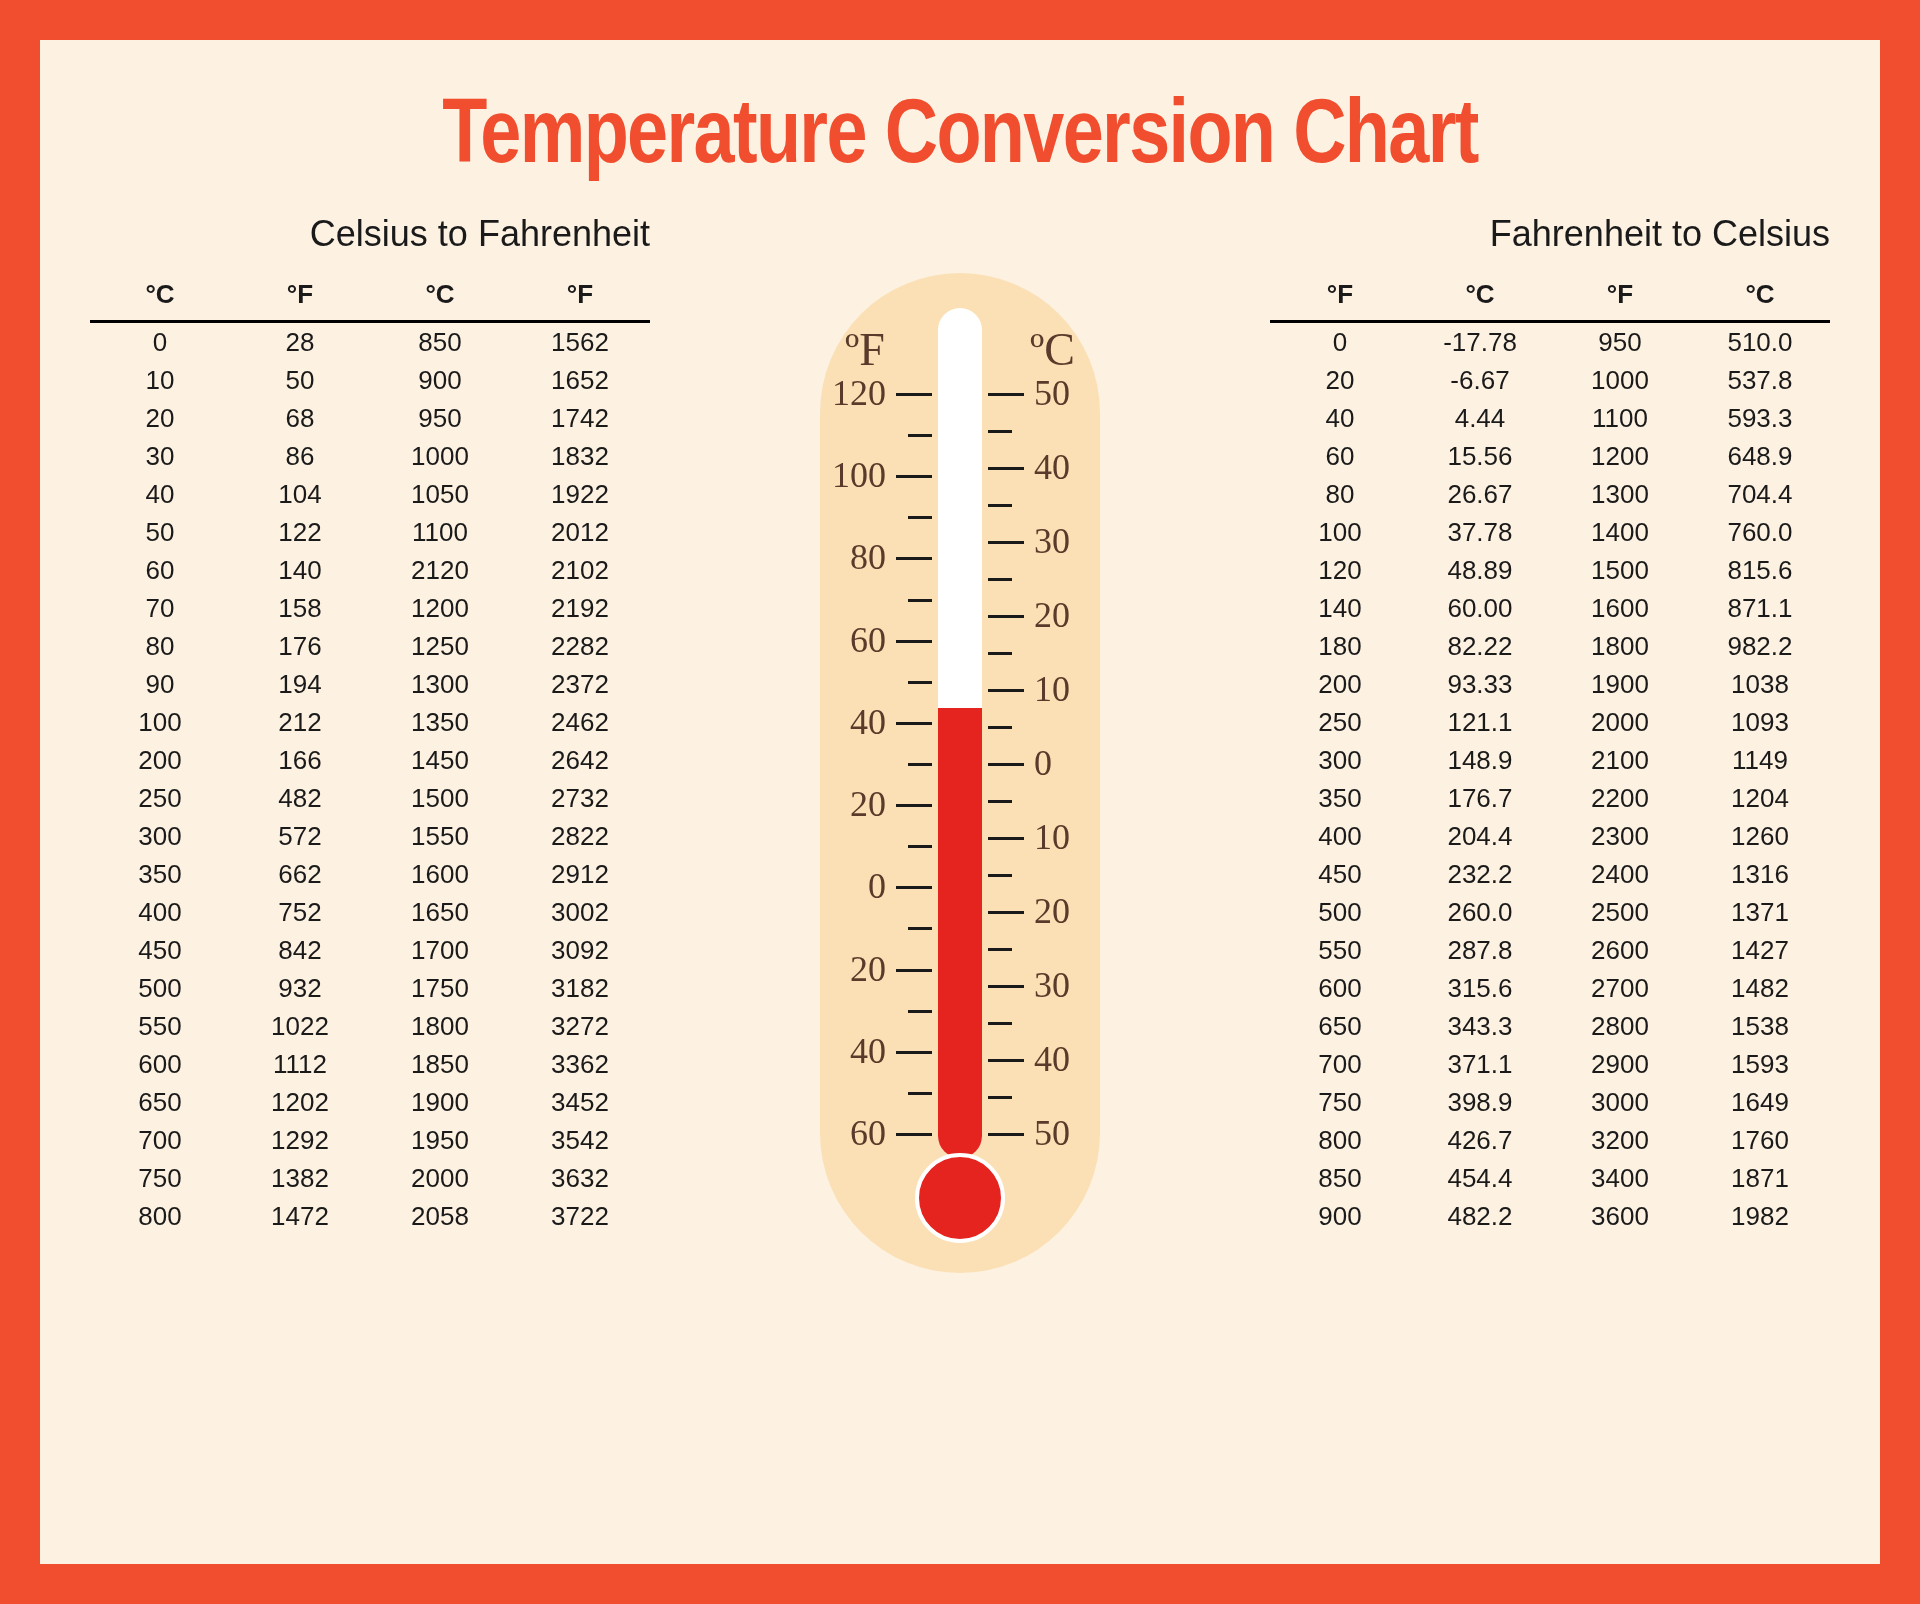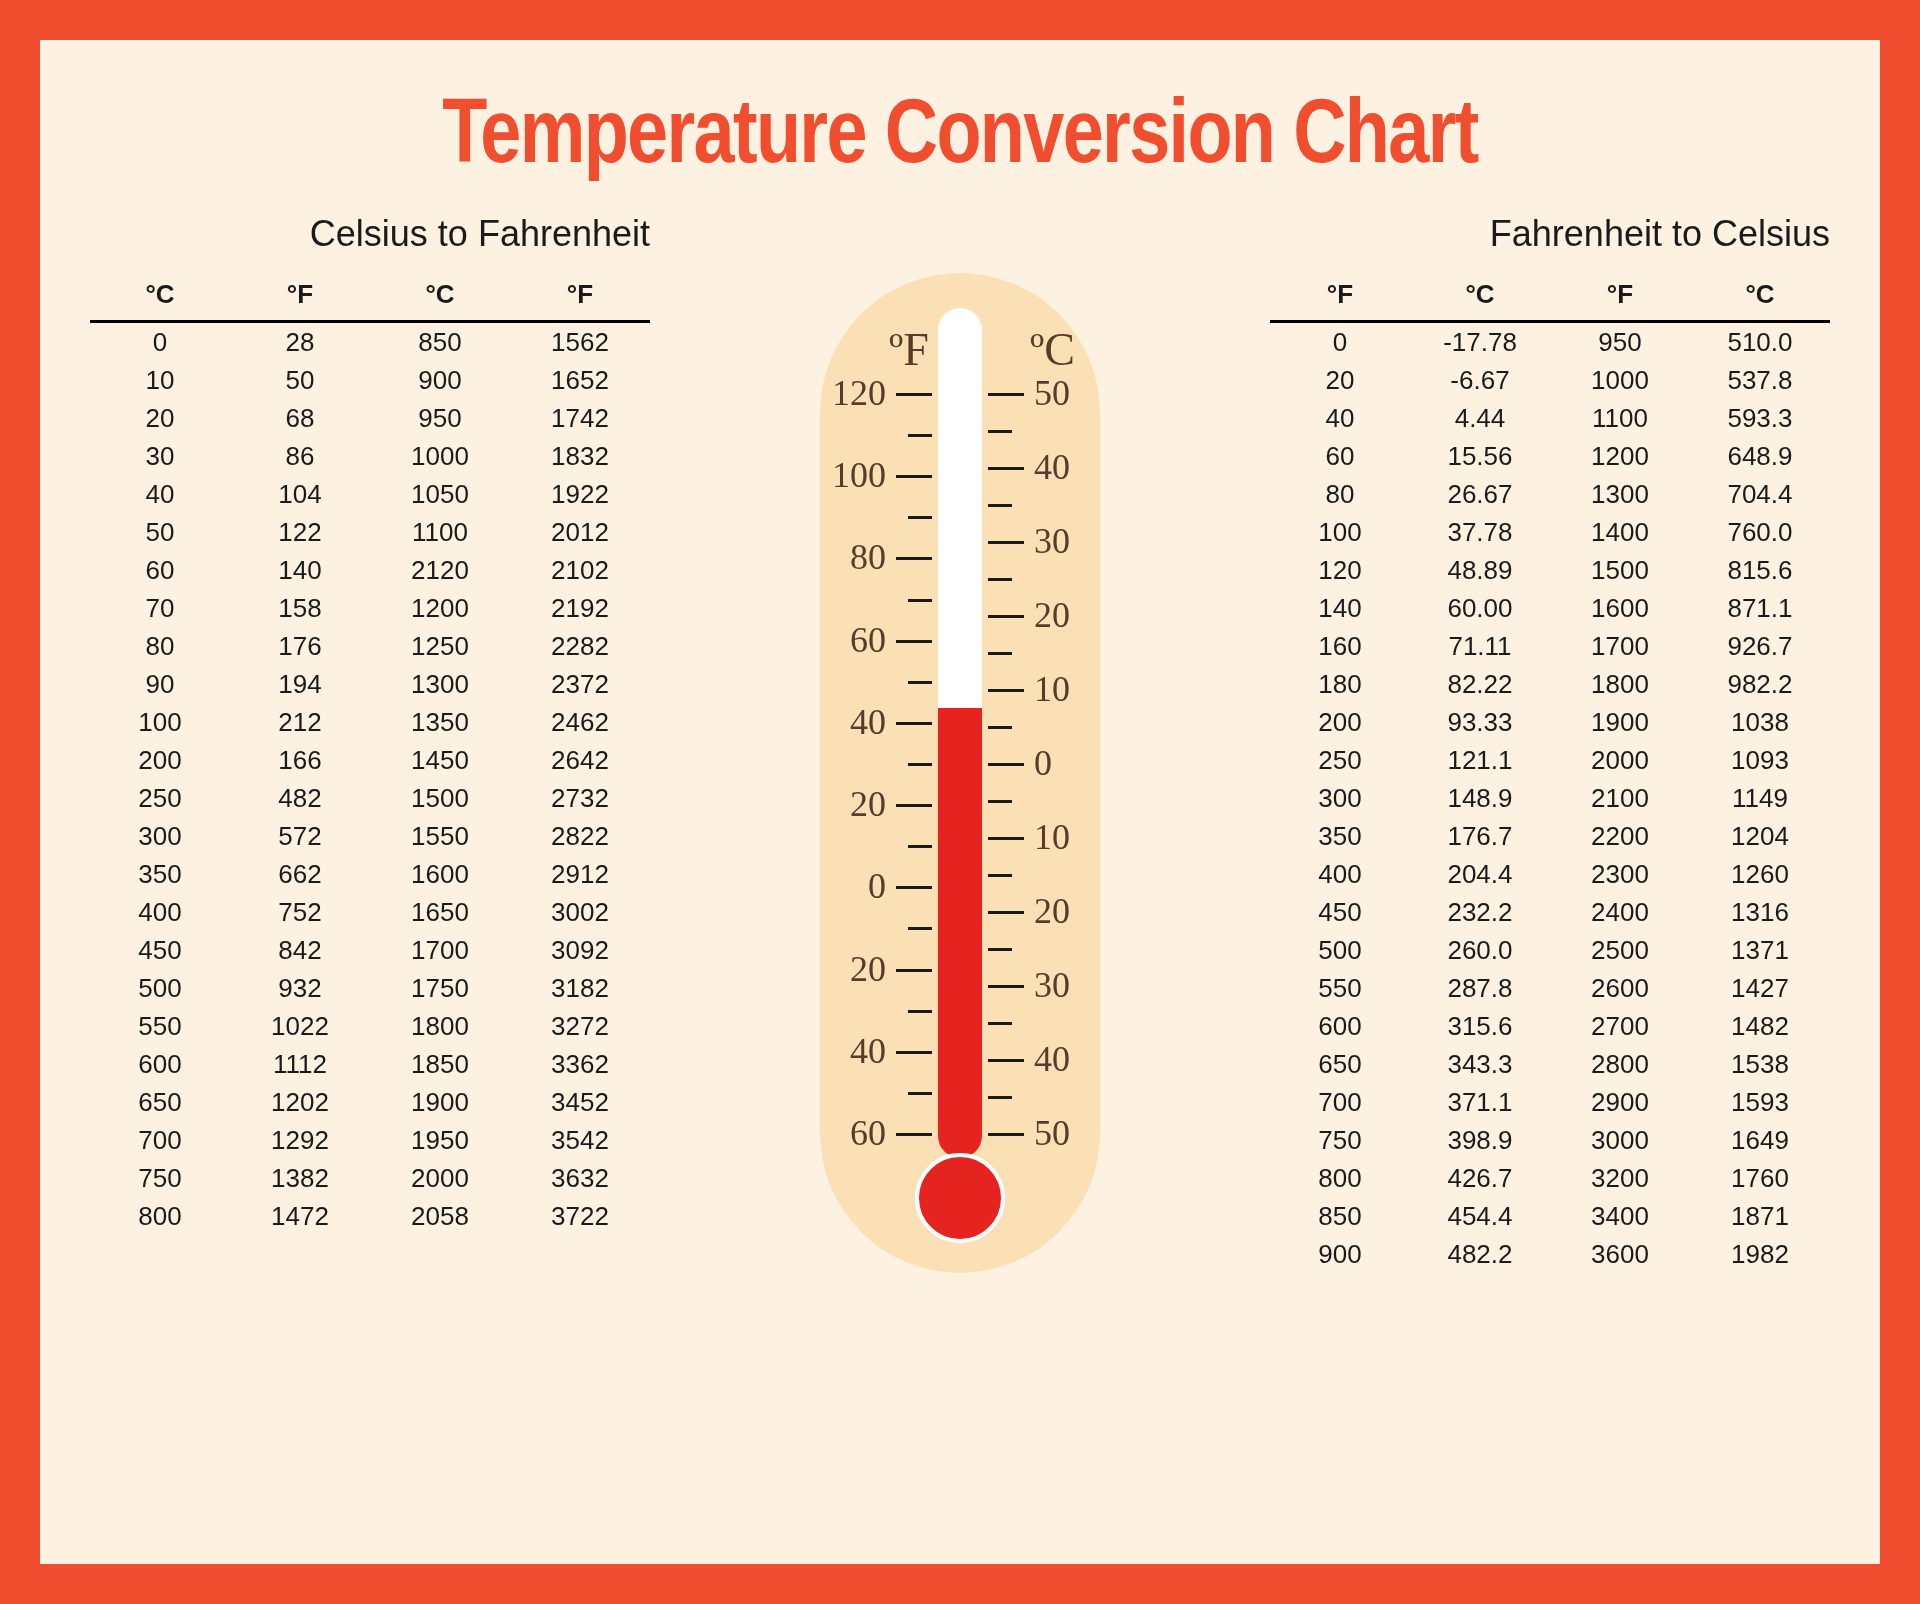--- a/index.html
+++ b/index.html
@@ -118,21 +118,20 @@
     background:#e52420;
     border:4px solid #fff;
     box-sizing:border-box;
   }
   .deg-label{
     position:absolute;
     top:50px;
     font-size:46px;
     color:#5a3a2a;
     font-family:Georgia,serif;
-    margin-left:44px;
   }
   .deg-f{left:55px;}
   .deg-c{right:55px;}
   .ticks{
     position:absolute;
     top:120px;
     bottom:160px;
     width:100%;
   }
   .tick{
@@ -450,26 +449,20 @@
                 <td>1500</td>
                 <td>815.6</td>
               </tr>
               <tr>
                 <td>140</td>
                 <td>60.00</td>
                 <td>1600</td>
                 <td>871.1</td>
               </tr>
               <tr>
-                <td>160</td>
-                <td>71.11</td>
-                <td>1700</td>
-                <td>926.7</td>
-              </tr>
-              <tr>
                 <td>180</td>
                 <td>82.22</td>
                 <td>1800</td>
                 <td>982.2</td>
               </tr>
               <tr>
                 <td>200</td>
                 <td>93.33</td>
                 <td>1900</td>
                 <td>1038</td>

